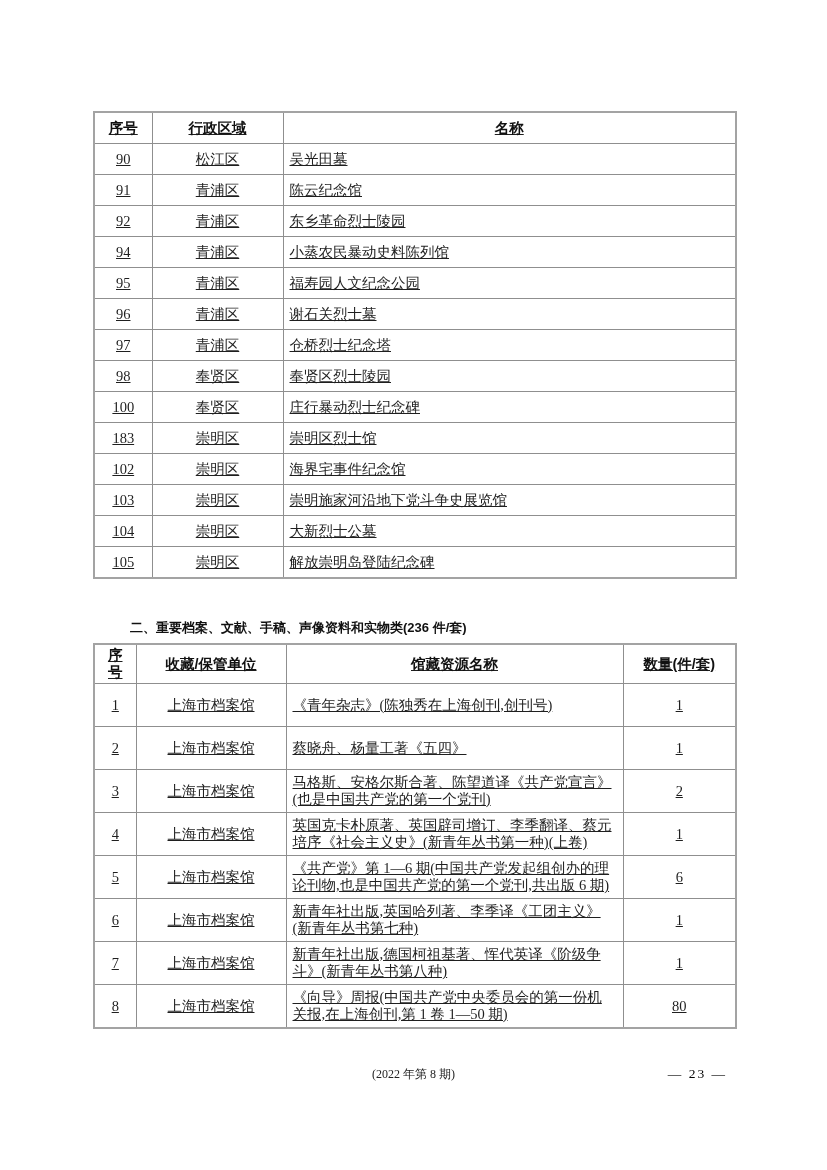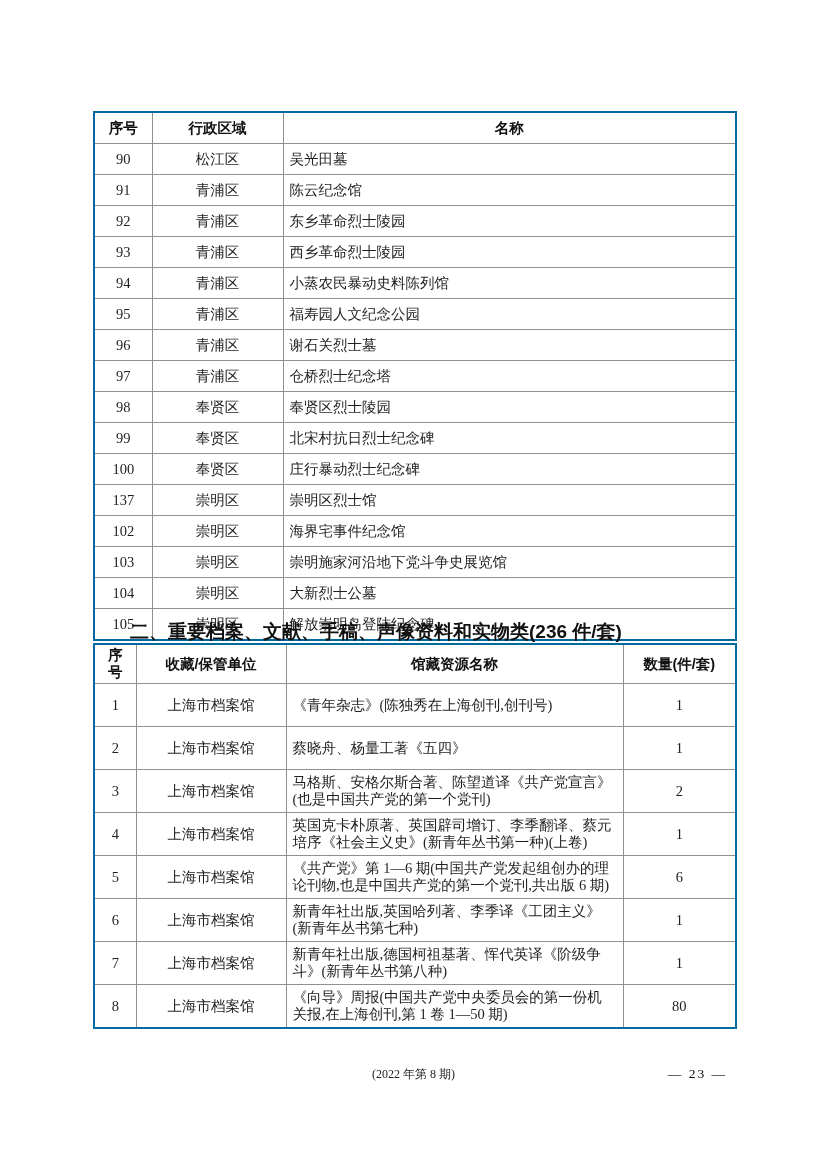--- a/index.html
+++ b/index.html
@@ -13,21 +13,21 @@
     overflow:hidden;
   }
   table{
     border-collapse:collapse;
     table-layout:fixed;
     position:absolute;
     left:93px;
     width:642px;
     background:#fff;
   }
-  table{border:2px solid #0369a1;}
+  table{border:2px solid #a3a3a3;text-decoration:underline;}
   th,td{
     border:1px solid #8f8f8f;
     padding:2px 6px;
     font-size:14.5px;
     line-height:17px;
     overflow:hidden;
   }
   th{
     font-family:"Liberation Sans","DejaVu Sans",sans-serif;
     font-weight:bold;
@@ -39,21 +39,21 @@
   .t1 td{height:26px;}
   .t2{top:643px;}
   .t2 td{height:38px;}
   td.ac{text-align:center;}
   td.al{text-align:left;padding-right:10px;}
   .section-title{
     position:absolute;
     left:130px;top:619px;
     font-family:"Liberation Sans","DejaVu Sans",sans-serif;
     font-weight:bold;
-    font-size:19px;
+    font-size:13px;
     color:#111;
     white-space:nowrap;
   }
   .footer-issue{
     position:absolute;
     left:0;top:1066px;width:827px;
     text-align:center;
     font-size:12px;
     color:#222;
   }
@@ -94,25 +94,20 @@
           <td class="ac">91</td>
           <td class="ac">青浦区</td>
           <td class="al">陈云纪念馆</td>
         </tr>
         <tr>
           <td class="ac">92</td>
           <td class="ac">青浦区</td>
           <td class="al">东乡革命烈士陵园</td>
         </tr>
         <tr>
-          <td class="ac">93</td>
-          <td class="ac">青浦区</td>
-          <td class="al">西乡革命烈士陵园</td>
-        </tr>
-        <tr>
           <td class="ac">94</td>
           <td class="ac">青浦区</td>
           <td class="al">小蒸农民暴动史料陈列馆</td>
         </tr>
         <tr>
           <td class="ac">95</td>
           <td class="ac">青浦区</td>
           <td class="al">福寿园人文纪念公园</td>
         </tr>
         <tr>
@@ -124,31 +119,26 @@
           <td class="ac">97</td>
           <td class="ac">青浦区</td>
           <td class="al">仓桥烈士纪念塔</td>
         </tr>
         <tr>
           <td class="ac">98</td>
           <td class="ac">奉贤区</td>
           <td class="al">奉贤区烈士陵园</td>
         </tr>
         <tr>
-          <td class="ac">99</td>
-          <td class="ac">奉贤区</td>
-          <td class="al">北宋村抗日烈士纪念碑</td>
-        </tr>
-        <tr>
           <td class="ac">100</td>
           <td class="ac">奉贤区</td>
           <td class="al">庄行暴动烈士纪念碑</td>
         </tr>
         <tr>
-          <td class="ac">137</td>
+          <td class="ac">183</td>
           <td class="ac">崇明区</td>
           <td class="al">崇明区烈士馆</td>
         </tr>
         <tr>
           <td class="ac">102</td>
           <td class="ac">崇明区</td>
           <td class="al">海界宅事件纪念馆</td>
         </tr>
         <tr>
           <td class="ac">103</td>

